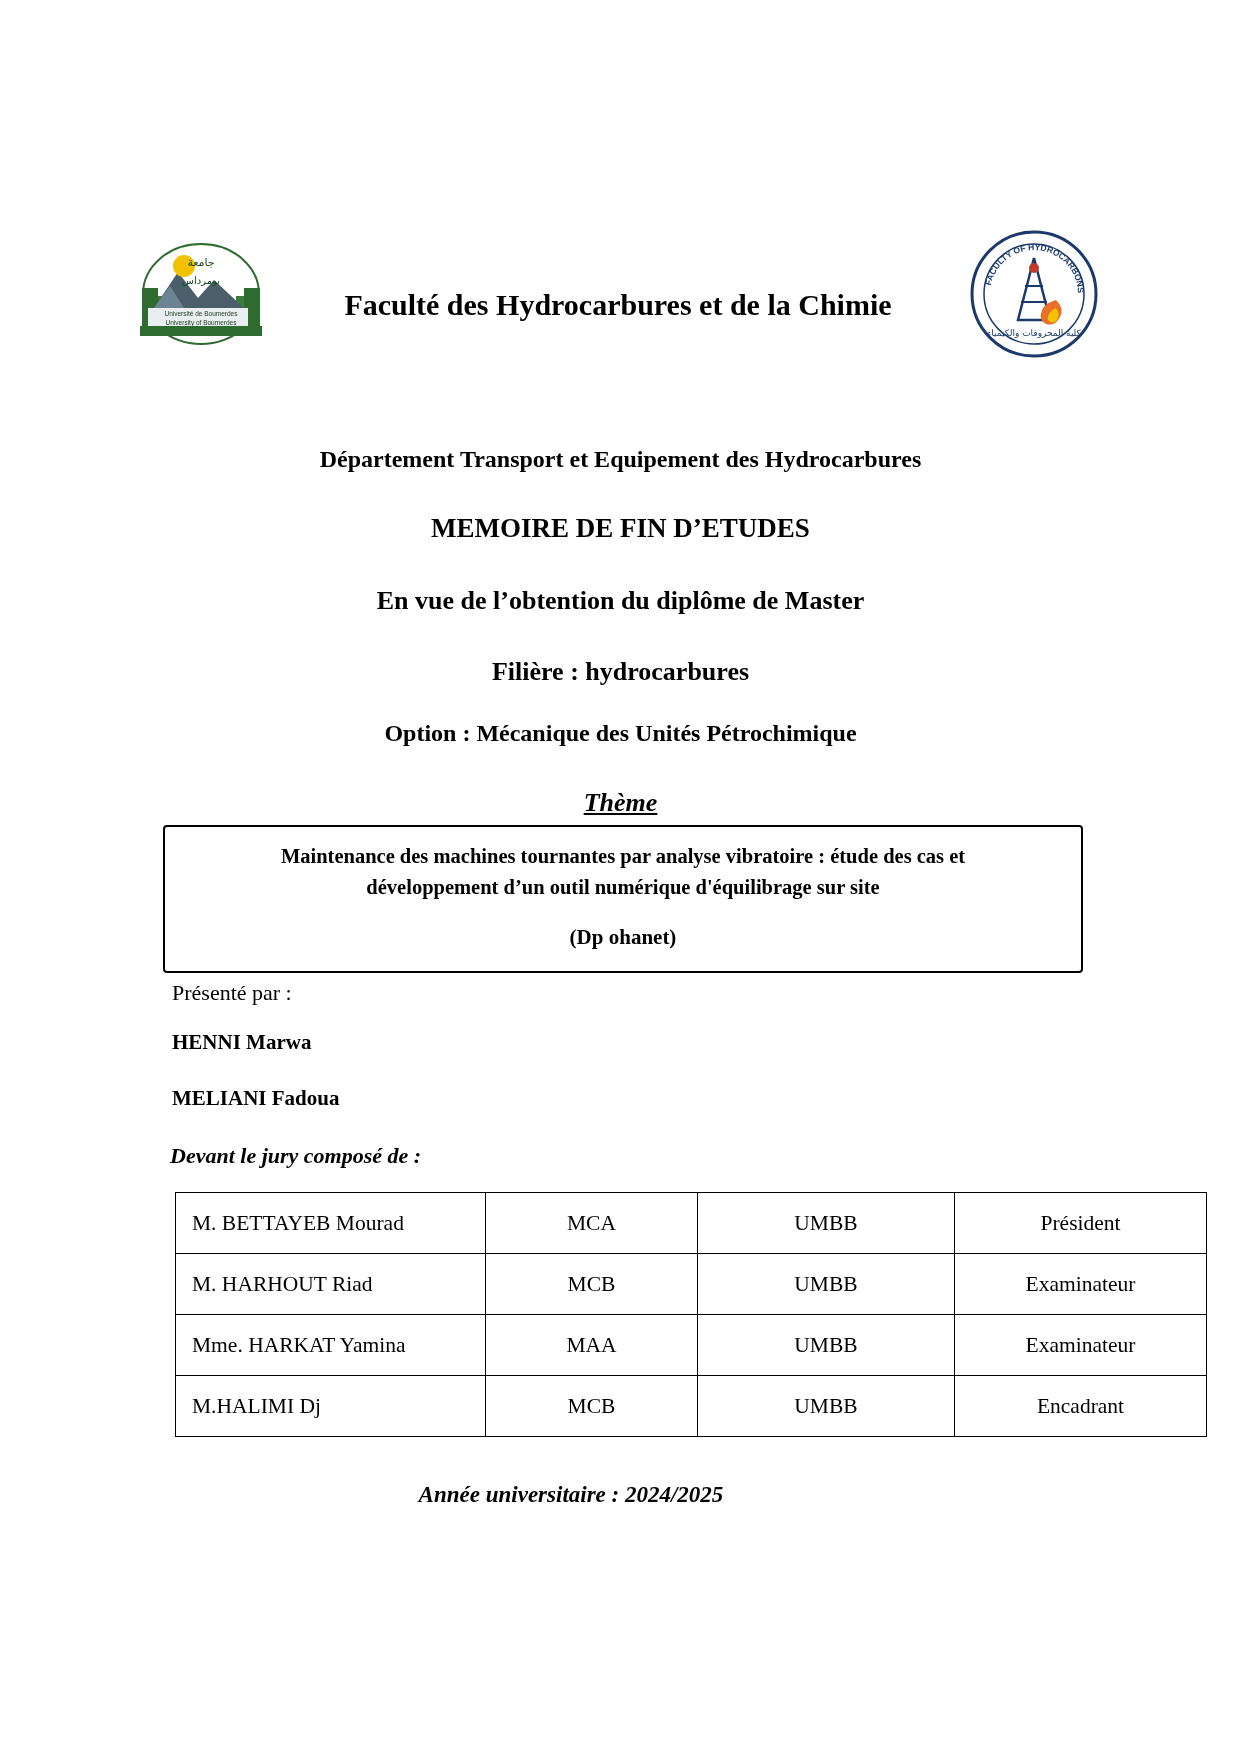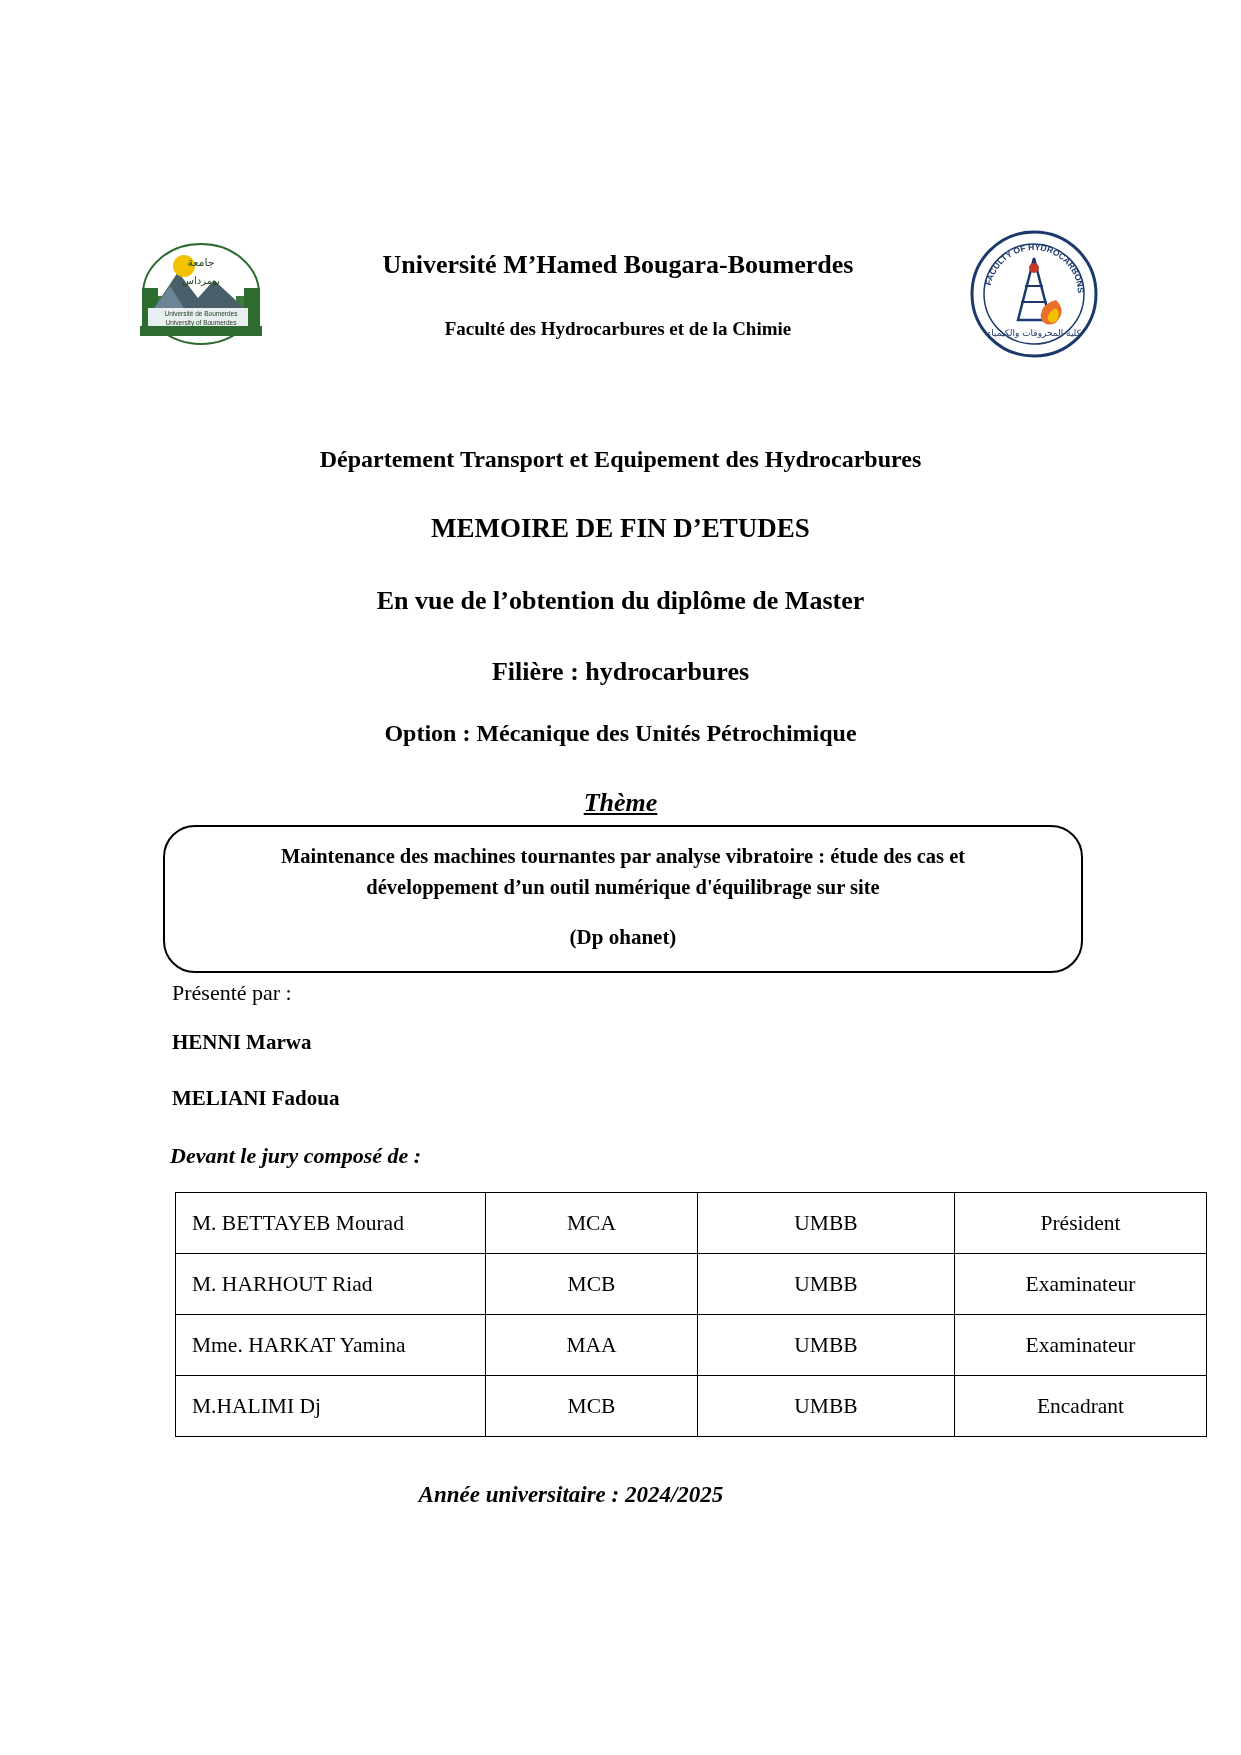--- a/index.html
+++ b/index.html
@@ -62,21 +62,21 @@
     left: 268px;
     top: 250px;
     width: 700px;
     text-align: center;
     font-weight: bold;
   }
   .university .u1 {
     font-size: 26px;
   }
   .university .u2 {
-    font-size: 19px;
+    font-size: 30px;
     margin-top: 38px;
   }
 
   
   .dept {
     position: absolute;
     left: 0;
     top: 446px;
     width: 1241px;
     text-align: center;
@@ -132,21 +132,21 @@
     font-size: 26px;
     text-decoration: underline;
   }
   .theme-box {
     position: absolute;
     left: 163px;
     top: 825px;
     width: 920px;
     height: 148px;
     border: 2.5px solid #000;
-    border-radius: 32px;
+    border-radius: 4px;
     box-sizing: border-box;
     padding: 14px 34px 0 34px;
     text-align: center;
   }
   .theme-box .t-line {
     font-weight: bold;
     font-size: 20.5px;
     line-height: 1.5;
   }
   .theme-box .t-sub {
@@ -257,21 +257,20 @@
       <line x1="57" y1="58" x2="75" y2="58" stroke="#1b3a6b" stroke-width="2"></line>
       <line x1="53" y1="74" x2="79" y2="74" stroke="#1b3a6b" stroke-width="2"></line>
       <circle cx="66" cy="40" r="5" fill="#c0392b"></circle>
       <path d="M88 72 q10 10 2 20 q-4 6 -12 4 q-8 -4 -4 -14 q3 -7 14 -10 z" fill="#e8702a"></path>
       <path d="M88 80 q5 6 1 12 q-3 4 -7 2 q-4 -3 -1 -8 q2 -4 7 -6 z" fill="#f2c200"></path>
       <text x="66" y="108" font-family="'DejaVu Sans', sans-serif" font-size="9" fill="#1b3a6b" text-anchor="middle">كلية المحروقات والكيمياء</text>
     </svg>
   </div>
 
   <div class="university">
-    <div class="u1">Université M’Hamed Bougara-Boumerdes</div>
     <div class="u2">Faculté des Hydrocarbures et de la Chimie</div>
   </div>
 
   <div class="dept">Département Transport et Equipement des Hydrocarbures</div>
   <div class="memoire">MEMOIRE DE FIN D’ETUDES</div>
   <div class="envue">En vue de l’obtention du diplôme de Master</div>
   <div class="filiere">Filière : hydrocarbures</div>
   <div class="option">Option : Mécanique des Unités Pétrochimique</div>
 
   <div class="theme-label">Thème</div>

